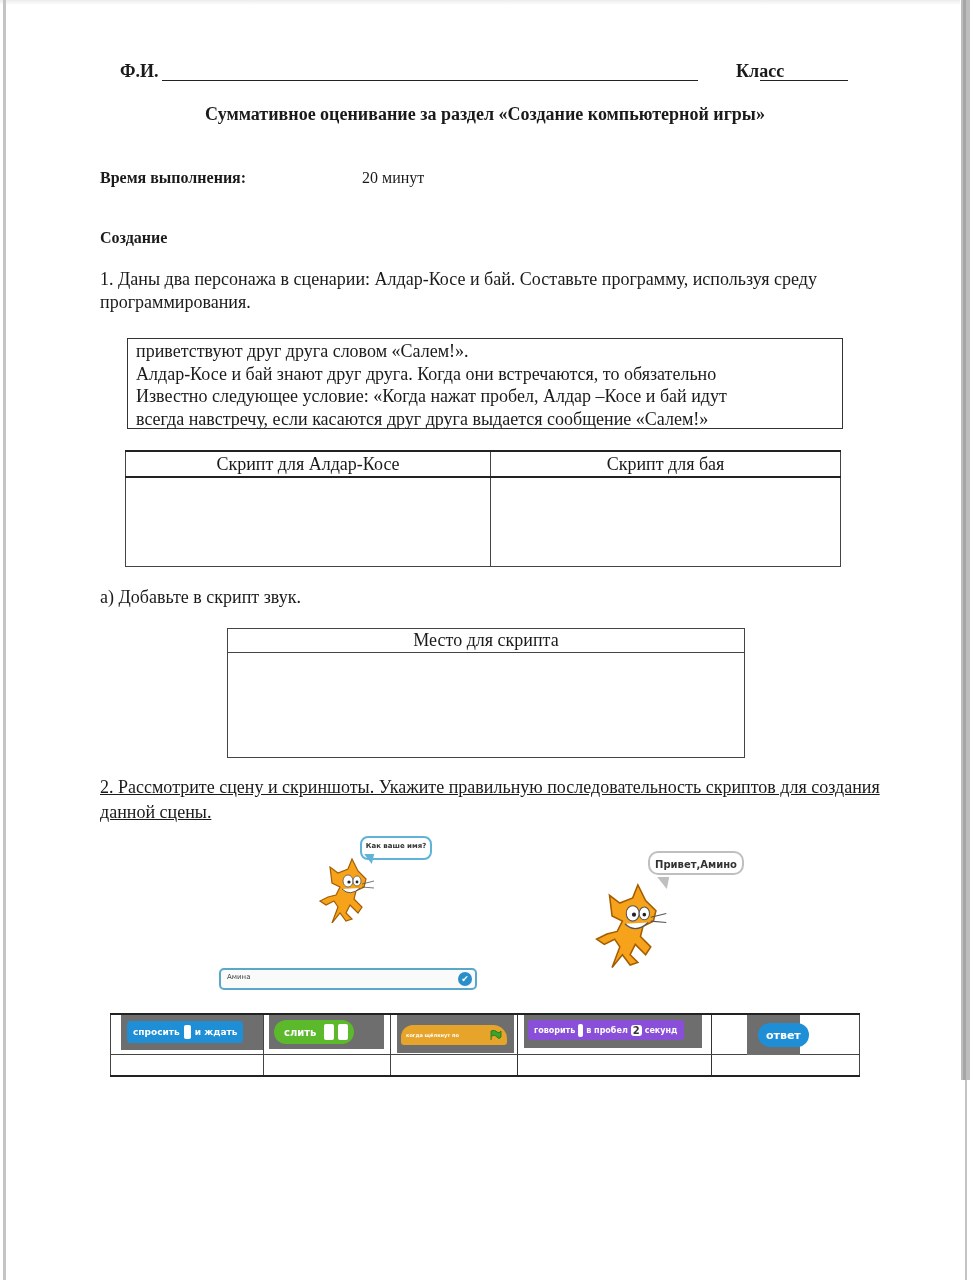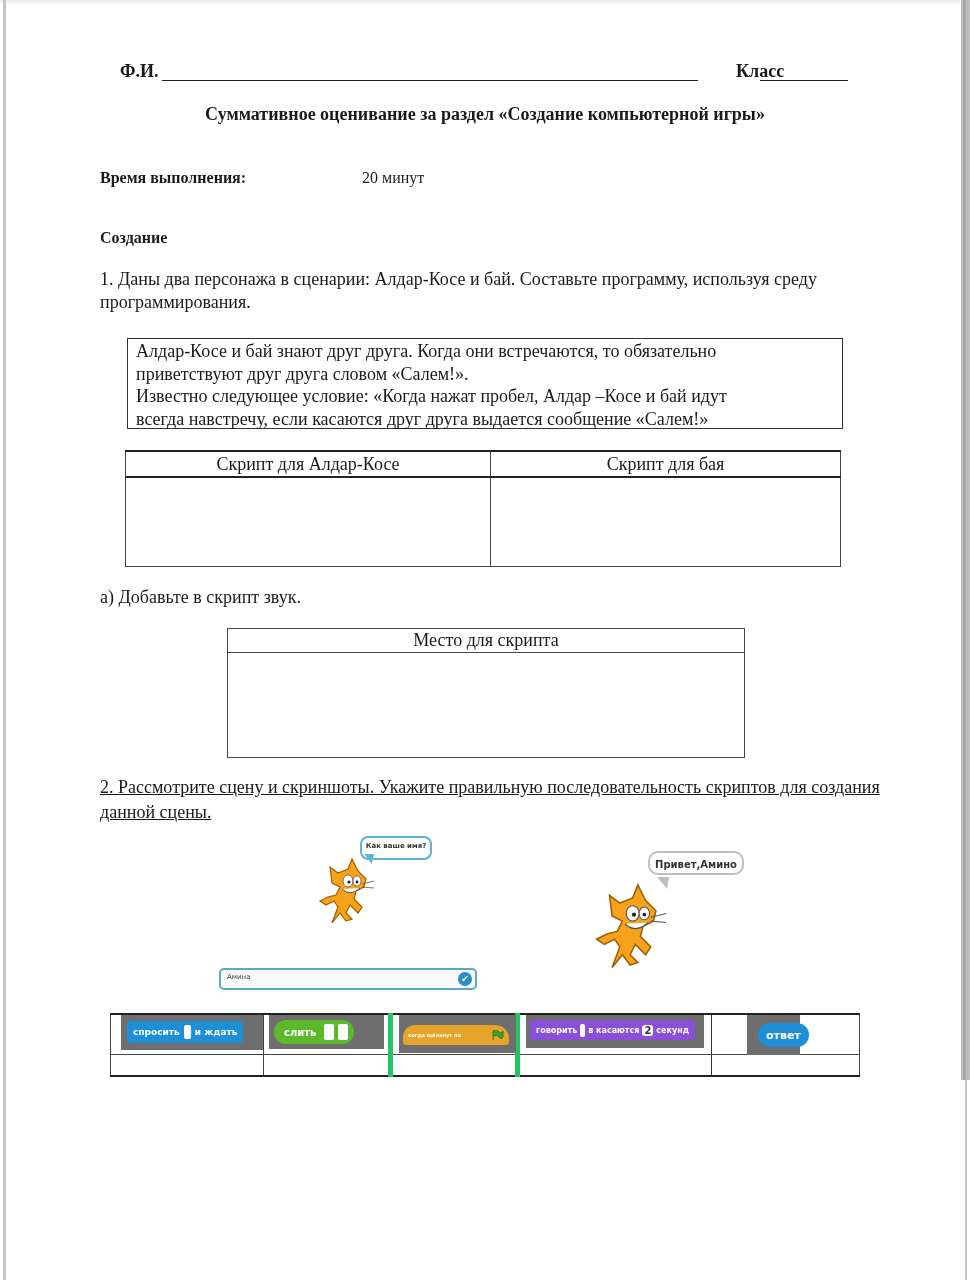--- a/index.html
+++ b/index.html
@@ -62,21 +62,21 @@
     border: 2px solid #5aa8c8; border-radius: 5px; background: #fafafa; }
   .answer-input .val { position: absolute; left: 6px; top: 3px; font-family: "DejaVu Sans", sans-serif; font-size: 7px; color: #444; }
   .answer-input .check { position: absolute; right: 3px; top: 2px; width: 14px; height: 14px; border-radius: 50%;
     background: #2a8fc9; color: #fff; font-size: 9px; line-height: 14px; text-align: center; font-family: "DejaVu Sans", sans-serif; }
 
   
   .blocks-table { left: 110px; top: 1013px; width: 750px; border-radius: 28px; }
   .blocks-table td { border: 1px solid #999; }
   .blocks-table tr.top td { height: 40px; border-top: 2px solid #222; position: relative; padding: 0; }
   .blocks-table tr.bottom td { height: 22px; border-bottom: 2px solid #222; }
-  .blocks-table td.c3 { border-left: 5px solid #22c55e; border-right: 1px solid #333; }
+  .blocks-table td.c3 { border-left: 1px solid #22c55e; border-right: 1px solid #333; }
 
   .blk-bg { position: absolute; background: #6e6e6e; }
   .blk { position: absolute; font-family: "DejaVu Sans", sans-serif; font-weight: bold; color: #fff; white-space: nowrap; display: flex; align-items: center; }
   .slot { display: inline-block; background: #fff; border-radius: 2px; }
   .num-slot { display: inline-block; background: #fff; color: #333; border-radius: 3px; padding: 0 2px; font-size: 10px; line-height: 11px; margin: 0 3px; }
 </style>
 </head>
 <body>
 
 <div class="page-top-shade"></div>
@@ -92,22 +92,22 @@
 <div class="abs doc-title">Суммативное оценивание за раздел «Создание компьютерной игры»</div>
 
 <div class="abs time-label">Время выполнения:</div>
 <div class="abs time-value">20 минут</div>
 
 <div class="abs tasks-heading">Создание</div>
 
 <div class="abs task1">1.  Даны два персонажа в сценарии: Алдар-Косе и бай. Составьте программу, используя среду программирования.</div>
 
 <div class="scenario-box">
+  <div>приветствуют друг друга словом «Салем!».</div>
   <div>Алдар-Косе и бай знают друг друга. Когда они встречаются, то обязательно</div>
-  <div>приветствуют друг друга словом «Салем!».</div>
   <div>Известно следующее условие: «Когда нажат пробел, Алдар –Косе и бай идут</div>
   <div>всегда навстречу, если касаются друг друга выдается сообщение «Салем!»</div>
 </div>
 
 <table class="grid scripts-table">
   <tbody>
       <tr>
     <td class="head" style="width:365px">Скрипт для Алдар-Косе</td>
     <td class="head">Скрипт для бая</td>
   </tr>
@@ -188,21 +188,21 @@
         <svg width="12" height="10" viewBox="0 0 12 10">
               <path d="M1 10 L1 1 Q5 -1 7 2 Q9 4 11 1 L11 7 Q9 10 7 7 Q5 4 2 6" fill="#3aa52c" stroke="#1d6e16" stroke-width="0.8"></path>
             </svg>
       </div>
     </td>
     <td class="c3" style="width:194px">
       <div class="blk-bg" style="left:6px; top:0; width:178px; height:33px;"></div>
       <div class="blk" style="left:10px; top:5px; height:20px; padding:0 6px; background:#8a4fd8; border-radius:3px; font-size:8px;">
         <span>говорить</span>
         <span class="slot" style="width:5px; height:13px; margin:0 3px;"></span>
-        <span>в касаются</span>
+        <span>в пробел</span>
         <span class="num-slot">2</span>
         <span>секунд</span>
       </div>
     </td>
     <td>
       <div class="blk-bg" style="left:35px; top:0; width:53px; height:40px;"></div>
       <div class="blk" style="left:46px; top:8px; height:24px; padding:0 8px; background:#1e8fd6; border-radius:12px; font-size:11px;">
         <span>ответ</span>
       </div>
     </td>

